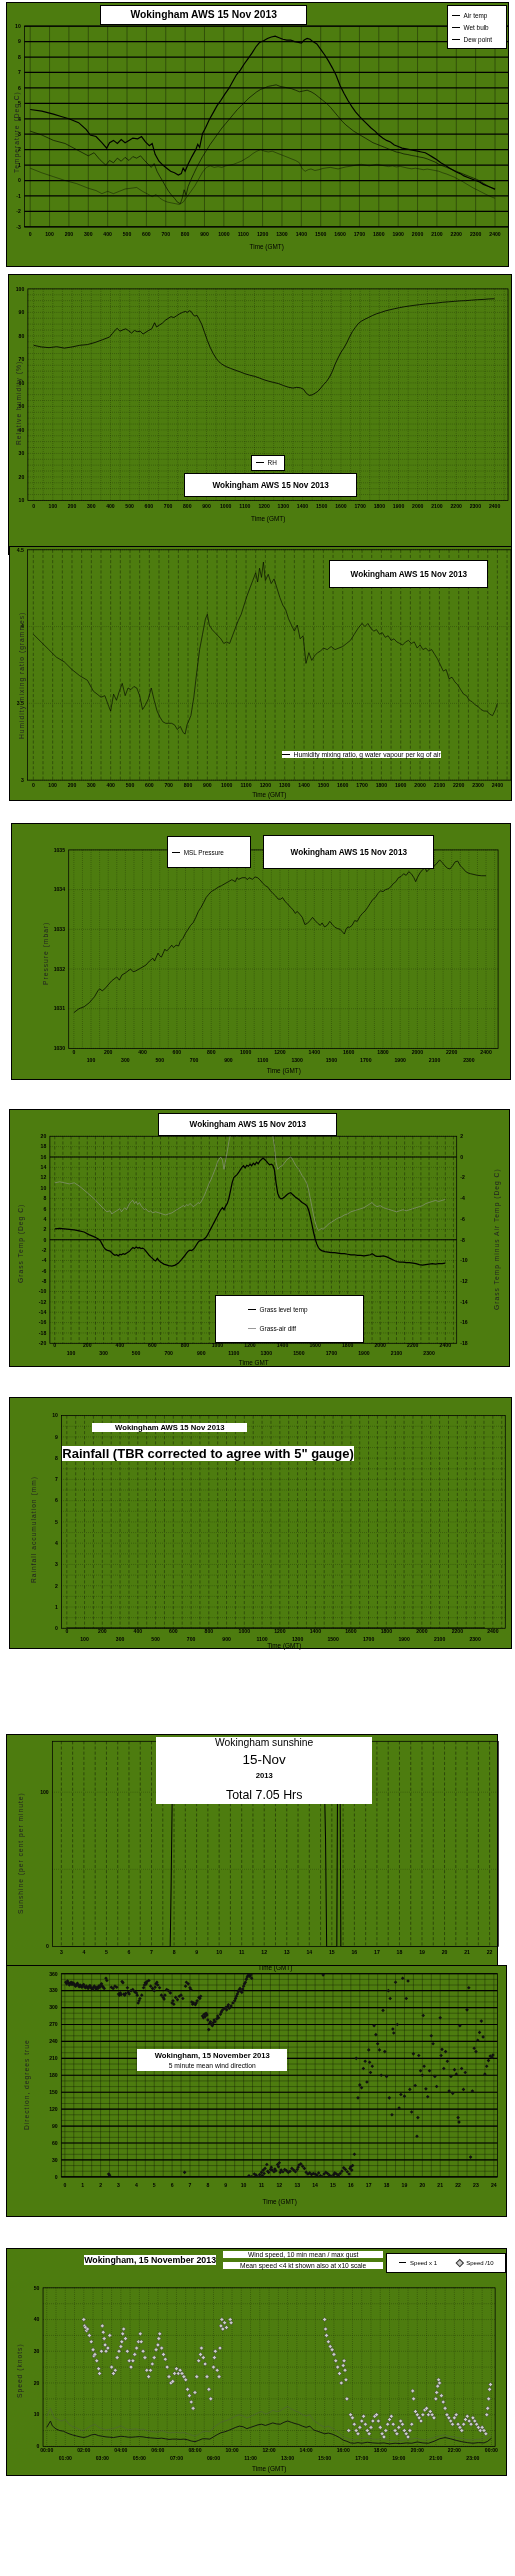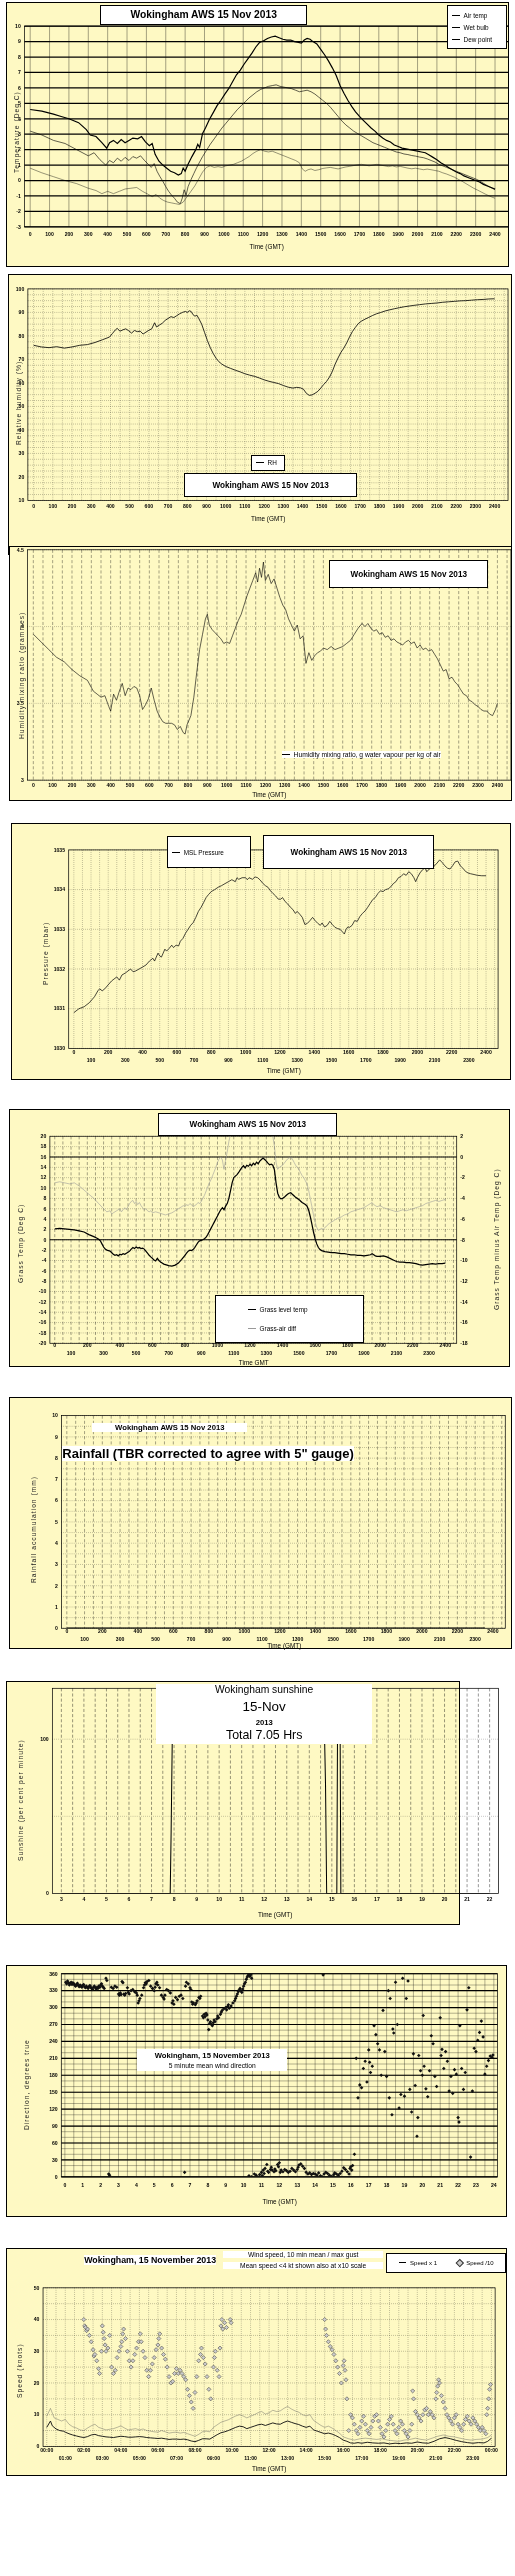--- a/index.html
+++ b/index.html
@@ -1,17 +1,17 @@
 <!DOCTYPE html>
 <html style="font-size:8.2px"><head>
 <meta charset="utf-8">
 <style>
   html,body{margin:0;padding:0;background:#fff;}
   body{position:relative;width:515px;height:2576px;font-family:"Liberation Sans",sans-serif;color:#000;}
-  .chart{position:absolute;background:#fef9c3;border:0.8px solid #000;box-sizing:border-box;}
+  .chart{position:absolute;background:#4d7c0f;border:0.8px solid #000;box-sizing:border-box;}
   .chart svg{position:absolute;left:0;top:0;}
   .tbox{position:absolute;border:0.8px solid #000;background:#fff;display:flex;align-items:center;justify-content:center;font-weight:bold;box-sizing:border-box;z-index:3;text-align:center;}
   .tbox.big{font-size:10.3px;}
   .tbox.med{font-size:8.2px;}
   .lbox{position:absolute;border:0.6px solid #000;background:#fff;z-index:3;box-sizing:border-box;padding:3.1px 4.1px;display:flex;flex-direction:column;justify-content:space-around;}
   .lrow{display:flex;align-items:center;font-size:6.4px;white-space:nowrap;}
   .mk{display:inline-block;width:7.7px;height:0;border-top:1.5px solid #000;margin-right:3.6px;flex:0 0 auto;}
   .mk.thin{border-top-width:0.8px;}
   .mk.gray{border-color:#999;}
   .dmk{display:inline-block;width:3.6px;height:3.6px;background:#ccc;border:0.5px solid #333;transform:rotate(45deg);margin:0 3.6px 0 1px;flex:0 0 auto;}
@@ -758,21 +758,21 @@
       <text x="93" y="120.10000000000001" text-anchor="end" font-size="10" font-weight="bold" font-family="Liberation Sans, sans-serif" fill="#000">8</text>
       <text x="93" y="78.80000000000001" text-anchor="end" font-size="10" font-weight="bold" font-family="Liberation Sans, sans-serif" fill="#000">9</text>
       <text x="93" y="37.5" text-anchor="end" font-size="10" font-weight="bold" font-family="Liberation Sans, sans-serif" fill="#000">10</text>
     </svg>
   <div class="freetext ctr" style="left:82px;top:25px;width:155px;font-size:7.7px;font-weight:bold">Wokingham AWS 15 Nov 2013</div>
   <div class="freetext" style="left:52px;top:48px;font-size:13px;font-weight:bold">Rainfall (TBR corrected to agree with 5" gauge)</div>
   <div class="ylab" style="left:19.6px;top:185px">Rainfall accumulation (mm)</div>
   <div class="xlab" style="left:52px;top:244px;width:444px">Time (GMT)</div>
 </section>
 
-<section class="chart" style="left:6.2px;top:1681px;width:454px;height:244px">
+<section class="chart" style="left:6.2px;top:1734px;width:492px;height:244px">
   <svg id="svg6" width="504" height="244" viewBox="0 0 978 473">
       <defs>
         <clipPath id="cp6">
           <rect x="88" y="12" width="866" height="398"></rect>
         </clipPath>
       </defs>
       <line x1="105.4949494949495" y1="12" x2="105.4949494949495" y2="410" stroke="#000" stroke-width="0.8" stroke-dasharray="6 4"></line>
       <line x1="127.36363636363637" y1="12" x2="127.36363636363637" y2="410" stroke="#000" stroke-width="0.8" stroke-dasharray="6 4"></line>
       <line x1="149.23232323232324" y1="12" x2="149.23232323232324" y2="410" stroke="#000" stroke-width="0.8" stroke-dasharray="6 4"></line>
       <line x1="171.1010101010101" y1="12" x2="171.1010101010101" y2="410" stroke="#000" stroke-width="0.8" stroke-dasharray="6 4"></line>
@@ -835,21 +835,21 @@
       <text x="849.0303030303031" y="424" text-anchor="middle" font-size="10" font-weight="bold" font-family="Liberation Sans, sans-serif" fill="#000">20</text>
       <text x="892.7676767676769" y="424" text-anchor="middle" font-size="10" font-weight="bold" font-family="Liberation Sans, sans-serif" fill="#000">21</text>
       <text x="936.5050505050506" y="424" text-anchor="middle" font-size="10" font-weight="bold" font-family="Liberation Sans, sans-serif" fill="#000">22</text>
       <text x="81" y="413.5" text-anchor="end" font-size="10" font-weight="bold" font-family="Liberation Sans, sans-serif" fill="#000">0</text>
       <text x="81" y="114.25187969924812" text-anchor="end" font-size="10" font-weight="bold" font-family="Liberation Sans, sans-serif" fill="#000">100</text>
     </svg>
   <div class="freetext ctr" style="left:149px;top:2.1px;width:216px;padding-bottom:2.1px">
     <div style="font-size:10.3px">Wokingham sunshine</div>
     <div style="font-size:13.4px;margin-top:4px">15-Nov</div>
     <div style="font-size:7.7px;font-weight:bold;margin-top:4.1px">2013</div>
-    <div style="font-size:12.4px;margin-top:1px">Total 7.05 Hrs</div>
+    <div style="font-size:12.4px;margin-top:8px">Total 7.05 Hrs</div>
   </div>
   <div class="ylab" style="left:10.3px;top:179px">Sunshine (per cent per minute)</div>
   <div class="xlab" style="left:45px;top:229px;width:446px">Time (GMT)</div>
 </section>
 
 <section class="chart" style="left:6.2px;top:1965px;width:501px;height:252px">
   <svg id="svg7" width="501" height="252" viewBox="0 0 973 490">
       <defs>
         <clipPath id="cp7">
           <rect x="105" y="15" width="848" height="395"></rect>

